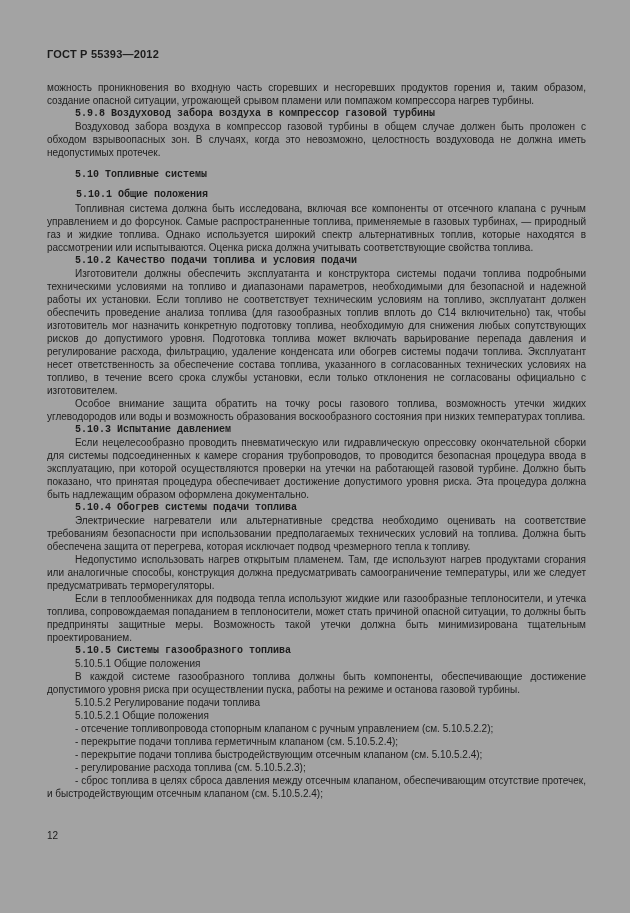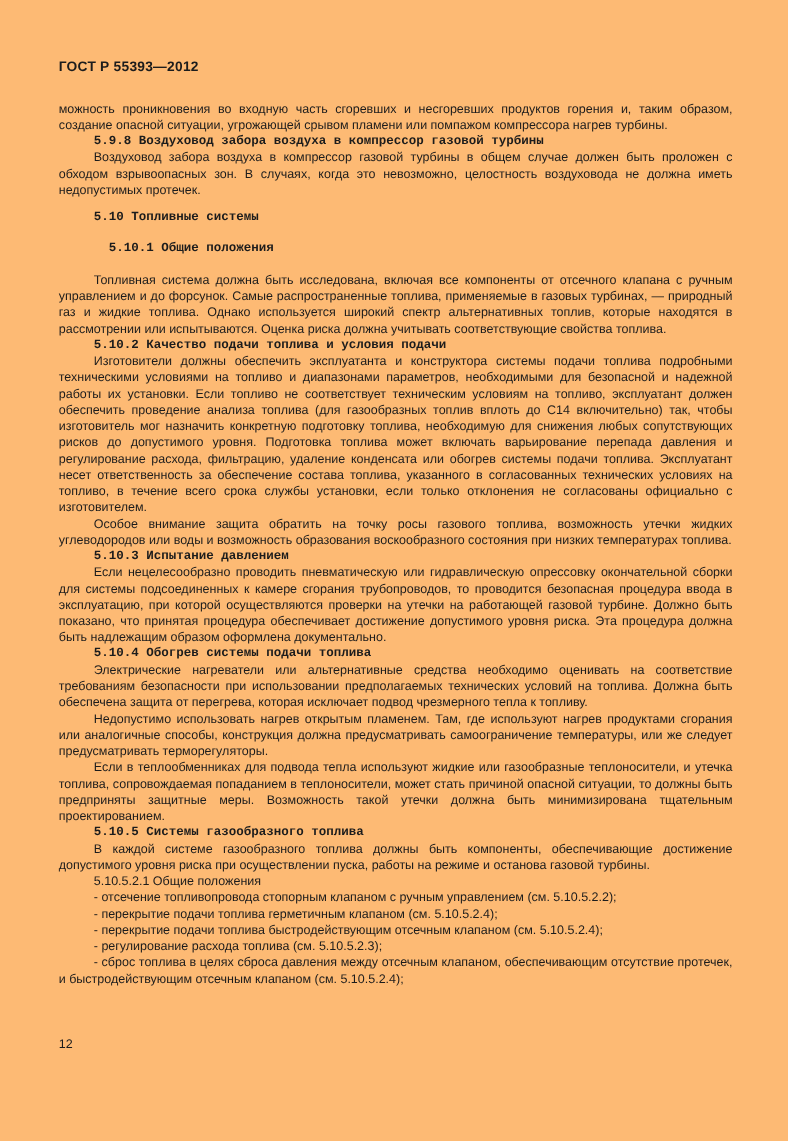--- a/index.html
+++ b/index.html
@@ -1,20 +1,20 @@
 <!DOCTYPE html>
 <html lang="ru"><head>
 <meta charset="utf-8">
 <style>
   html, body { margin: 0; padding: 0; background: #ffffff; }
   .page {
     position: relative;
     width: 630px;
     height: 913px;
-    background: #fdba74;
+    background: #a3a3a3;
     font-family: "Liberation Sans", sans-serif;
     color: #1c1c1c;
     overflow: hidden;
   }
   .doc {
     position: absolute;
     left: 47px;
     top: 48px;
     width: 539px;
   }
@@ -25,21 +25,21 @@
     margin-bottom: 21px;
   }
   .block {
     font-size: 10px;
     line-height: 13px;
     text-align: justify;
   }
   .indent { text-indent: 28px; }
   .bold { font-weight: bold; font-family: Liberation Mono, monospace; }
   .h-section { margin: 9px 0 7px 0; }
-  .h-sub { margin: 12px; }
+  .h-sub { margin: 1px; }
   .footer-pagenum {
     position: absolute;
     left: 47px;
     top: 830px;
     font-size: 10px;
   }
 </style>
 </head>
 <body>
 
@@ -56,21 +56,23 @@
     <div class="block indent bold">5.10.2 Качество подачи топлива и условия подачи</div>
     <div class="block indent">Изготовители должны обеспечить эксплуатанта и конструктора системы подачи топлива подробными техническими условиями на топливо и диапазонами параметров, необходимыми для безопасной и надежной работы их установки. Если топливо не соответствует техническим условиям на топливо, эксплуатант должен обеспечить проведение анализа топлива (для газообразных топлив вплоть до С14 включительно) так, чтобы изготовитель мог назначить конкретную подготовку топлива, необходимую для снижения любых сопутствующих рисков до допустимого уровня. Подготовка топлива может включать варьирование перепада давления и регулирование расхода, фильтрацию, удаление конденсата или обогрев системы подачи топлива. Эксплуатант несет ответственность за обеспечение состава топлива, указанного в согласованных технических условиях на топливо, в течение всего срока службы установки, если только отклонения не согласованы официально с изготовителем.</div>
     <div class="block indent">Особое внимание защита обратить на точку росы газового топлива, возможность утечки жидких углеводородов или воды и возможность образования воскообразного состояния при низких температурах топлива.</div>
     <div class="block indent bold">5.10.3 Испытание давлением</div>
     <div class="block indent">Если нецелесообразно проводить пневматическую или гидравлическую опрессовку окончательной сборки для системы подсоединенных к камере сгорания трубопроводов,  то проводится безопасная процедура ввода в эксплуатацию, при которой осуществляются проверки на утечки на работающей газовой турбине. Должно быть показано, что принятая процедура обеспечивает достижение допустимого уровня риска. Эта процедура должна быть надлежащим образом оформлена документально.</div>
     <div class="block indent bold">5.10.4 Обогрев системы подачи топлива</div>
     <div class="block indent">Электрические нагреватели или альтернативные средства необходимо оценивать на соответствие требованиям безопасности при использовании предполагаемых технических условий на топлива. Должна быть обеспечена защита от перегрева, которая исключает подвод чрезмерного тепла к топливу.</div>
     <div class="block indent">Недопустимо использовать нагрев открытым пламенем. Там, где используют нагрев продуктами сгорания или аналогичные способы, конструкция должна предусматривать самоограничение температуры, или же следует предусматривать терморегуляторы.</div>
     <div class="block indent">Если в теплообменниках для подвода тепла используют жидкие или газообразные теплоносители, и утечка топлива, сопровождаемая попаданием в теплоносители, может стать причиной опасной ситуации, то должны быть предприняты защитные меры. Возможность такой утечки должна быть минимизирована тщательным проектированием.</div>
     <div class="block indent bold">5.10.5 Системы газообразного топлива</div>
+    <div class="block indent">5.10.5.1 Общие положения</div>
     <div class="block indent">В каждой системе газообразного топлива должны быть компоненты, обеспечивающие достижение допустимого уровня риска при осуществлении пуска, работы на режиме и останова газовой турбины.</div>
+    <div class="block indent">5.10.5.2 Регулирование подачи топлива</div>
     <div class="block indent">5.10.5.2.1 Общие положения</div>
     <div class="block indent">- отсечение топливопровода стопорным клапаном с ручным управлением (см. 5.10.5.2.2);</div>
     <div class="block indent">- перекрытие подачи топлива герметичным клапаном (см. 5.10.5.2.4);</div>
     <div class="block indent">- перекрытие подачи топлива быстродействующим отсечным клапаном (см. 5.10.5.2.4);</div>
     <div class="block indent">- регулирование расхода топлива (см. 5.10.5.2.3);</div>
     <div class="block indent">- сброс топлива в целях сброса давления между отсечным клапаном, обеспечивающим отсутствие протечек, и быстродействующим отсечным клапаном (см. 5.10.5.2.4);</div>
   </div>
 
   <div class="footer-pagenum">12</div>
 </div>

